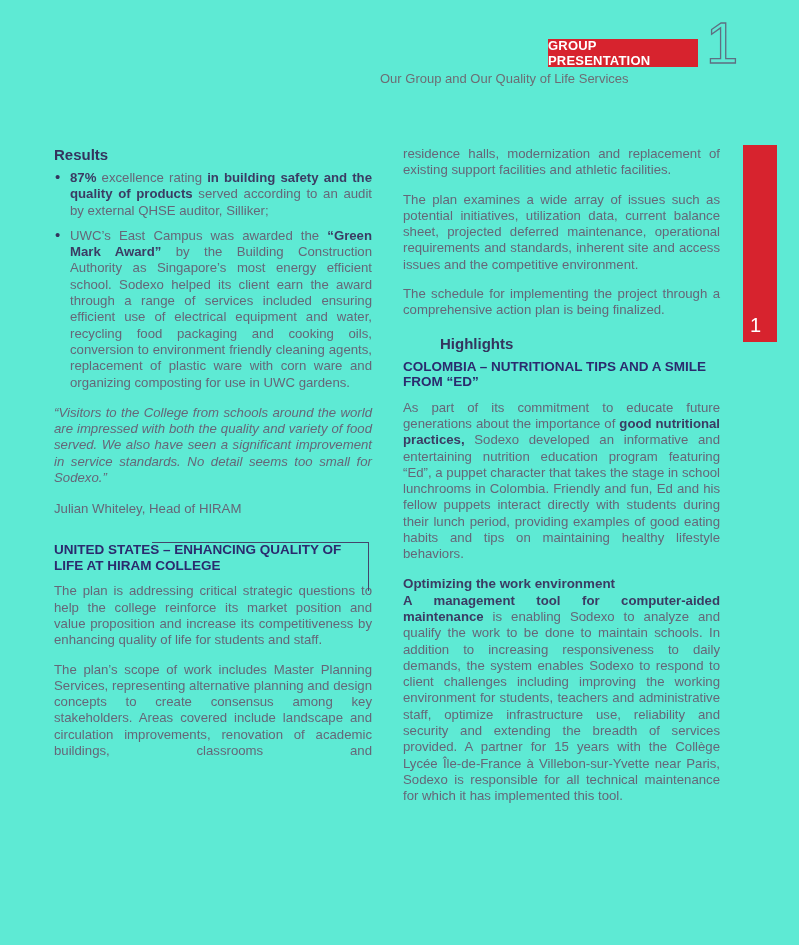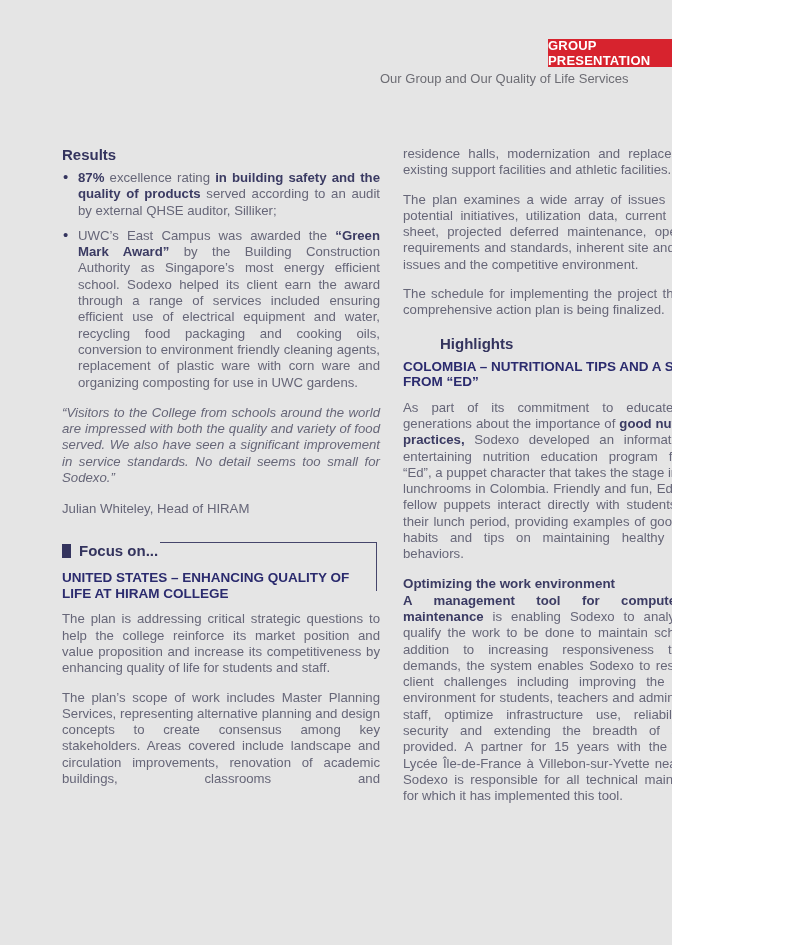--- a/index.html
+++ b/index.html
@@ -1,18 +1,18 @@
 <!DOCTYPE html>
 <html><head>
 <meta charset="utf-8">
 <style>
   * { margin:0; padding:0; box-sizing:border-box; }
   html,body { background:#ffffff; }
   .page {
-    position:relative; width:672px; height:945px; background:#e5e5e5;
+    position:relative; width:799px; height:945px; background:#5eead4;
     font-family:"Liberation Sans", sans-serif; overflow:hidden;
   }
   
   .badge {
     position:absolute; left:548px; top:39px; width:150px; height:28px;
     background:#d7232e; color:#ffffff; font-size:13px; font-weight:700;
     display:flex; align-items:center; justify-content:center; letter-spacing:.2px;
   }
   .chapter-num {
     position:absolute; left:706px; top:14px; width:40px;
@@ -31,21 +31,21 @@
   .side-tab {
     position:absolute; left:743px; top:145px; width:34px; height:197px;
     background:#d7232e;
   }
   .side-tab .num {
     position:absolute; left:7px; bottom:7px; color:#ffffff;
     font-size:20px; font-weight:400; line-height:1;
   }
   
   .col { position:absolute; top:146px; }
-  .col-left  { left:62px;  width:318px; }
+  .col-left  { left:54px;  width:318px; }
   .col-right { left:403px; width:317px; }
   .h2 {
     font-size:15px; font-weight:700; color:#34345e; margin-bottom:7px;
   }
   .body-text {
     font-size:13.2px; line-height:16.3px; color:#666678;
     text-align:justify; margin-bottom:13px;
   }
   .cont { text-align-last:justify; }
   .seg-b { font-weight:700; color:#3b3b63; }
@@ -102,24 +102,20 @@
     <div class="h2">Results</div>
     <ul class="bullets">
       <li><span class="seg-b">87%</span><span> excellence rating </span><span class="seg-b">in building safety and the quality of products</span><span> served according to an audit by external QHSE auditor, Silliker;</span></li>
       <li><span>UWC’s East Campus was awarded the </span><span class="seg-b">“Green Mark Award”</span><span> by the Building Construction Authority as Singapore’s most energy efficient school. Sodexo helped its client earn the award through a range of services included ensuring efficient use of electrical equipment and water, recycling food packaging and cooking oils, conversion to environment friendly cleaning agents, replacement of plastic ware with corn ware and organizing composting for use in UWC gardens.</span></li>
     </ul>
     <p class="body-text quote">“Visitors to the College from schools around the world are impressed with both the quality and variety of food served. We also have seen a significant improvement in service standards. No detail seems too small for Sodexo.”</p>
     <p class="attribution">Julian Whiteley, Head of HIRAM</p>
 
     <div class="focus">
       <div class="focus-bracket"></div>
-      <div class="focus-label-row">
-        <span class="focus-square"></span>
-        <span class="focus-label">Focus on...</span>
-      </div>
       <div class="sec-head">UNITED STATES – ENHANCING QUALITY OF LIFE AT HIRAM COLLEGE</div>
       <p class="body-text">The plan is addressing critical strategic questions to help the college reinforce its market position and value proposition and increase its competitiveness by enhancing quality of life for students and staff.</p>
       <p class="body-text cont">The plan’s scope of work includes Master Planning Services, representing alternative planning and design concepts to create consensus among key stakeholders. Areas covered include landscape and circulation improvements, renovation of academic buildings, classrooms and</p>
     </div>
   </div>
 
   <div class="col col-right">
     <p class="body-text">residence halls, modernization and replacement of existing support facilities and athletic facilities.</p>
     <p class="body-text">The plan examines a wide array of issues such as potential initiatives, utilization data, current balance sheet, projected deferred maintenance, operational requirements and standards, inherent site and access issues and the competitive environment.</p>
     <p class="body-text">The schedule for implementing the project through a comprehensive action plan is being finalized.</p>

